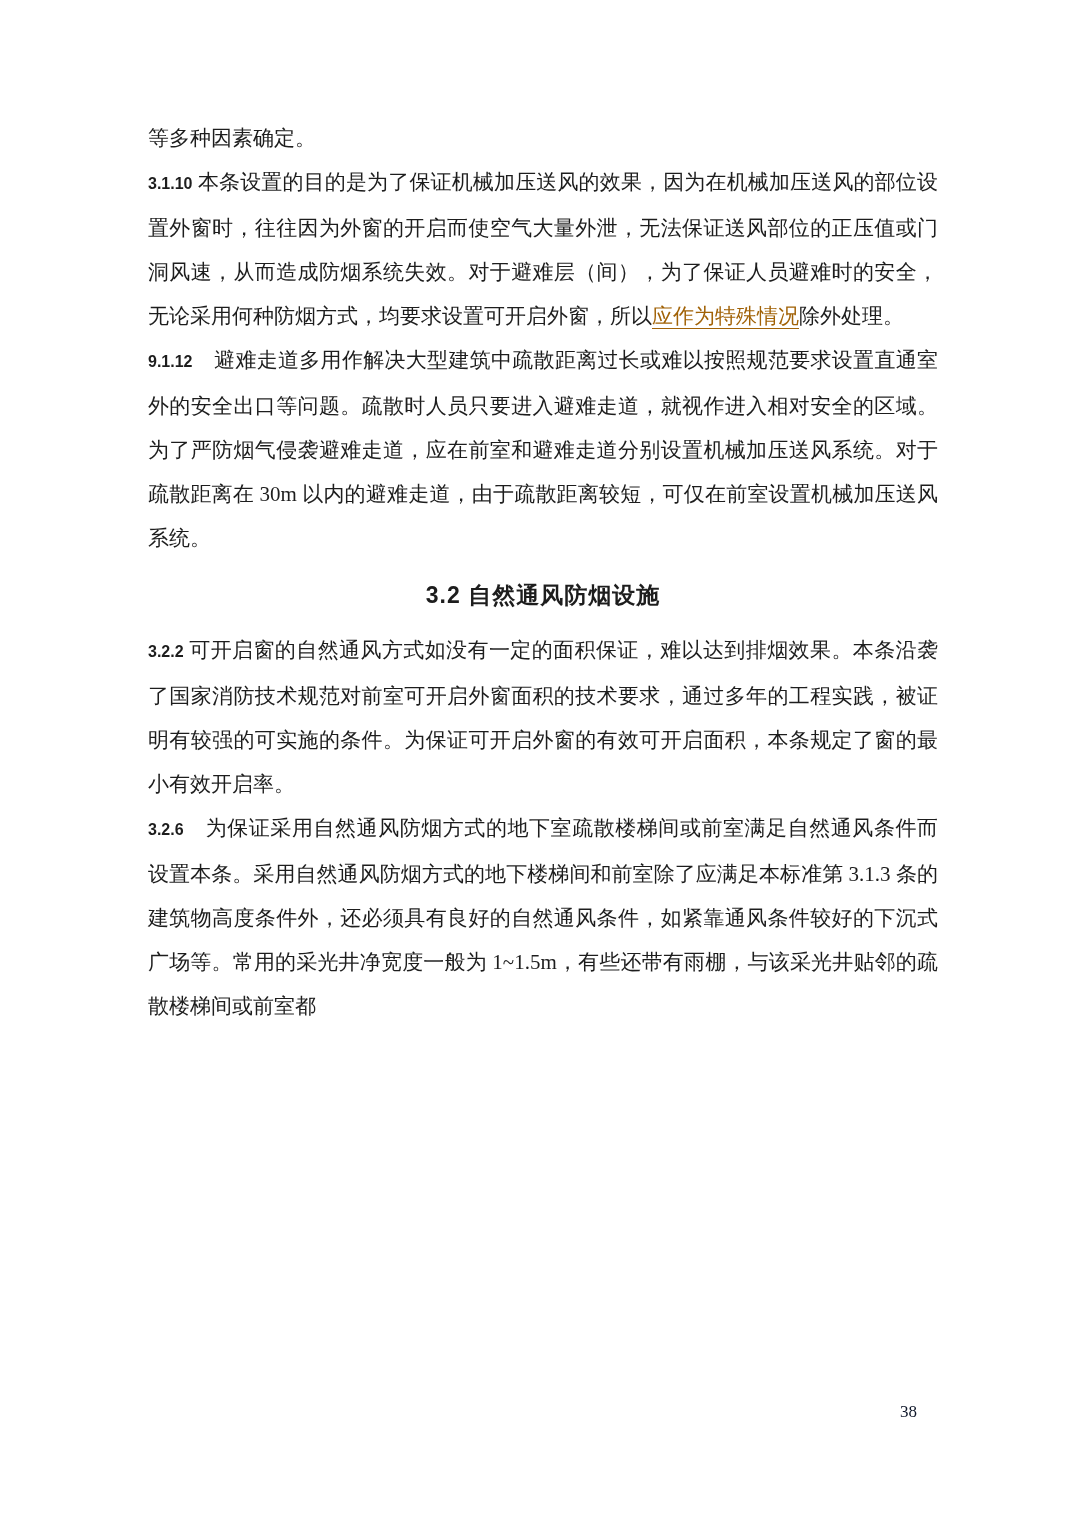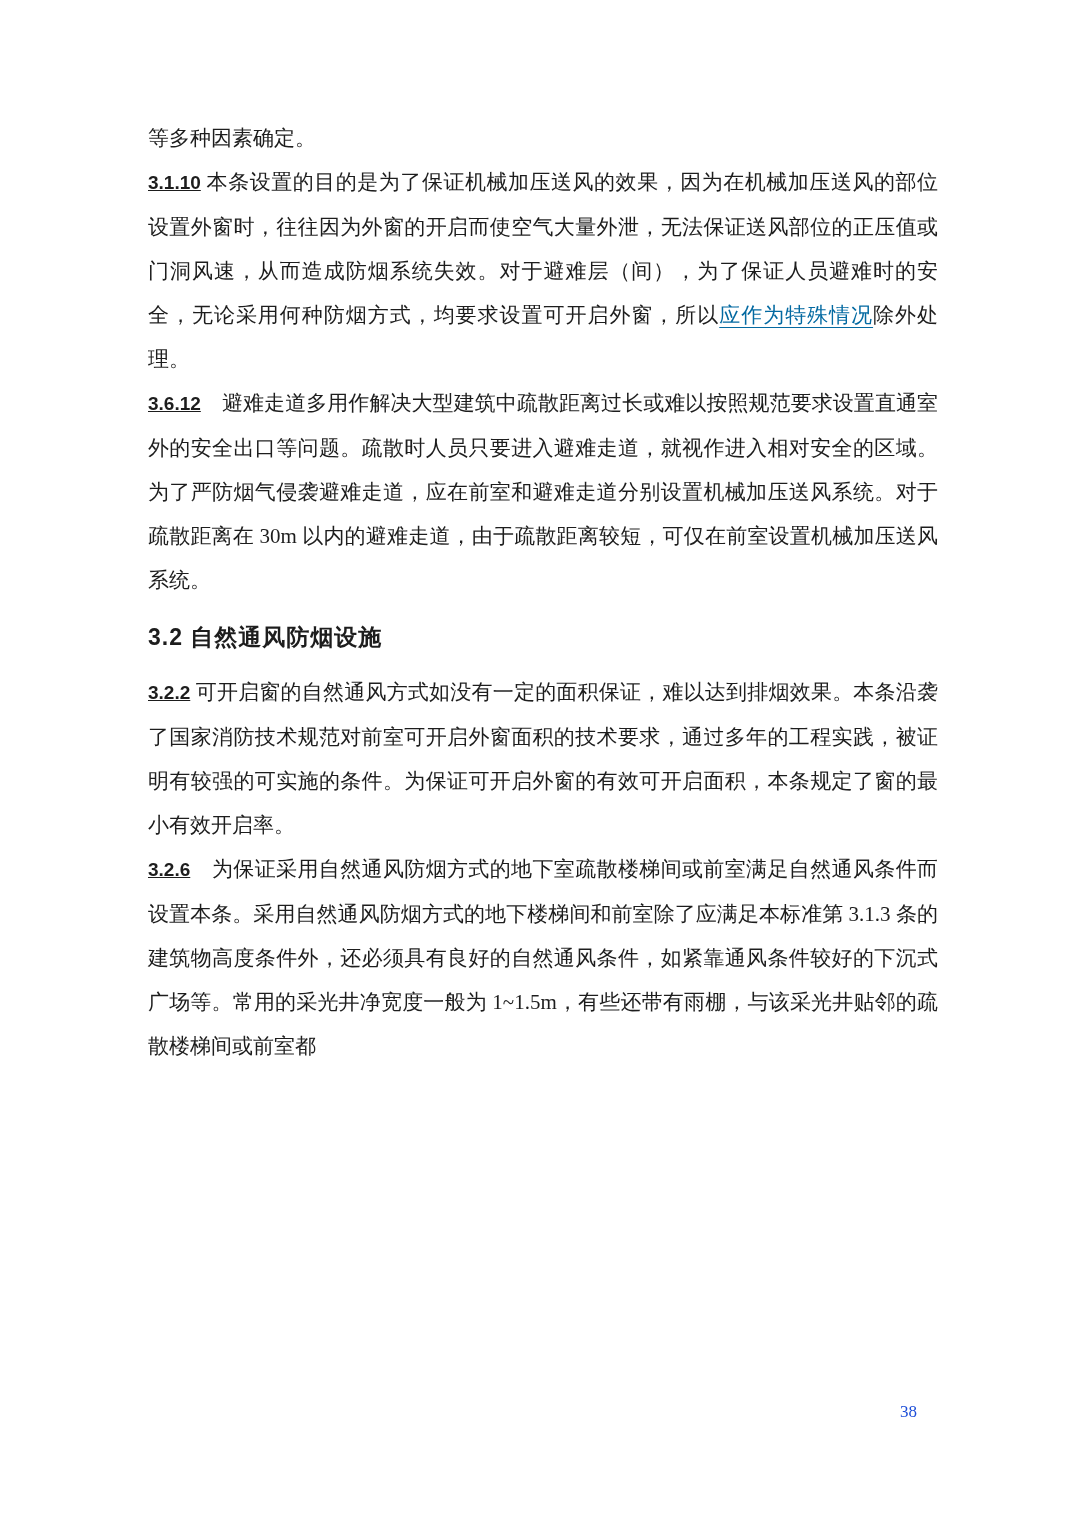--- a/index.html
+++ b/index.html
@@ -26,61 +26,61 @@
     text-align: justify;
   }
   .para {
     margin: 0;
     padding: 0;
   }
   .para.indent {
     text-indent: 2em;
   }
   .para.heading {
+    text-align: center;
     text-indent: 0;
     font-family: "Liberation Sans", "DejaVu Sans", sans-serif;
     font-weight: bold;
     font-size: 23px;
     letter-spacing: 1px;
     margin: 13px 0 11px 0;
   }
   .seg-normal { }
   .seg-label {
     font-weight: bold;
     font-family: "Liberation Sans", "DejaVu Sans", sans-serif;
-    font-size: 19px;
-    text-decoration: underline;
+    font-size: 16px;
   }
   .seg-bold {
     font-weight: bold;
   }
   .seg-red {
     text-decoration: underline;
     text-underline-offset: 5px;
     text-decoration-thickness: 1px;
   }
   sup.seg-sup {
     font-size: 12px;
     line-height: 0;
   }
   .page-number {
     position: absolute;
     right: 163px;
     bottom: 105px;
     font-size: 17px;
     font-family: "Liberation Serif", "DejaVu Serif", serif;
-    color: #1d4ed8;
+    color: #0f172a;
   }
 </style>
 </head>
 <body>
 
 <div class="page">
   <div class="doc-body" style="color: rgb(29, 29, 29);">
       <p class="para body"><span class="seg-normal">等多种因素确定。</span></p>
-      <p class="para body"><span class="seg-label">3.1.10</span><span class="seg-normal"> 本条设置的目的是为了保证机械加压送风的效果，因为在机械加压送风的部位设置外窗时，往往因为外窗的开启而使空气大量外泄，无法保证送风部位的正压值或门洞风速，从而造成防烟系统失效。对于避难层（间），为了保证人员避难时的安全，无论采用何种防烟方式，均要求设置可开启外窗，所以</span><span class="seg-red" style="color: #0369a1;">应作为特殊情况</span><span class="seg-normal">除外处理。</span></p>
-      <p class="para body"><span class="seg-label">3.6.12</span><span class="seg-normal">　避难走道多用作解决大型建筑中疏散距离过长或难以按照规范要求设置直通室外的安全出口等问题。疏散时人员只要进入避难走道，就视作进入相对安全的区域。为了严防烟气侵袭避难走道，应在前室和避难走道分别设置机械加压送风系统。对于疏散距离在 30m 以内的避难走道，由于疏散距离较短，可仅在前室设置机械加压送风系统。</span></p>
+      <p class="para body"><span class="seg-label">3.1.10</span><span class="seg-normal"> 本条设置的目的是为了保证机械加压送风的效果，因为在机械加压送风的部位设置外窗时，往往因为外窗的开启而使空气大量外泄，无法保证送风部位的正压值或门洞风速，从而造成防烟系统失效。对于避难层（间），为了保证人员避难时的安全，无论采用何种防烟方式，均要求设置可开启外窗，所以</span><span class="seg-red" style="color: #a16207;">应作为特殊情况</span><span class="seg-normal">除外处理。</span></p>
+      <p class="para body"><span class="seg-label">9.1.12</span><span class="seg-normal">　避难走道多用作解决大型建筑中疏散距离过长或难以按照规范要求设置直通室外的安全出口等问题。疏散时人员只要进入避难走道，就视作进入相对安全的区域。为了严防烟气侵袭避难走道，应在前室和避难走道分别设置机械加压送风系统。对于疏散距离在 30m 以内的避难走道，由于疏散距离较短，可仅在前室设置机械加压送风系统。</span></p>
       <h2 class="para heading"><span class="seg-normal">3.2  自然通风防烟设施</span></h2>
       <p class="para body"><span class="seg-label">3.2.2</span><span class="seg-normal"> 可开启窗的自然通风方式如没有一定的面积保证，难以达到排烟效果。本条沿袭了国家消防技术规范对前室可开启外窗面积的技术要求，通过多年的工程实践，被证明有较强的可实施的条件。为保证可开启外窗的有效可开启面积，本条规定了窗的最小有效开启率。</span></p>
       <p class="para body"><span class="seg-label">3.2.6</span><span class="seg-normal">　为保证采用自然通风防烟方式的地下室疏散楼梯间或前室满足自然通风条件而设置本条。采用自然通风防烟方式的地下楼梯间和前室除了应满足本标准第 3.1.3 条的建筑物高度条件外，还必须具有良好的自然通风条件，如紧靠通风条件较好的下沉式广场等。常用的采光井净宽度一般为 1~1.5m，有些还带有雨棚，与该采光井贴邻的疏散楼梯间或前室都</span></p>
     </div>
   <div class="page-number">38</div>
 </div>
 
 </body></html>

